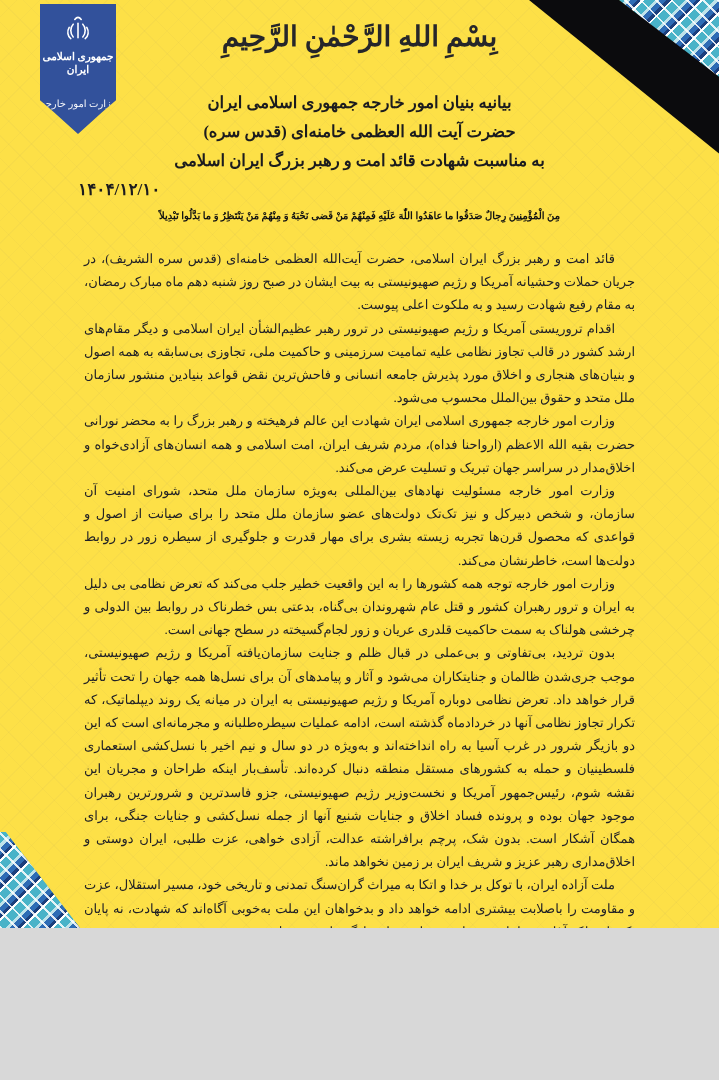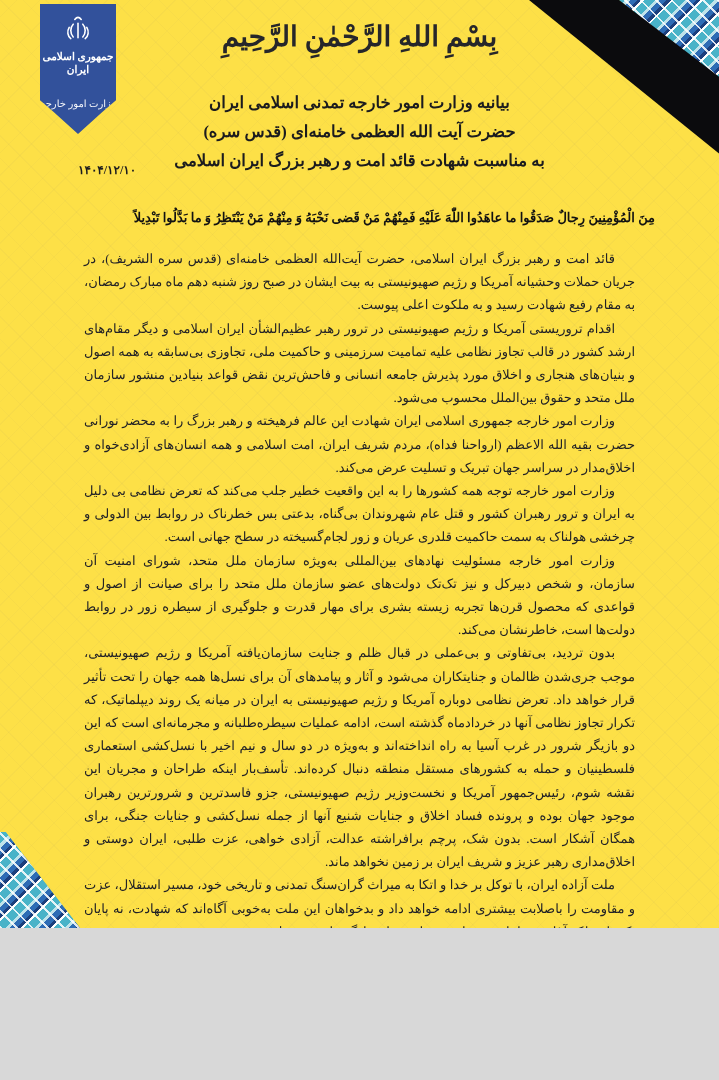--- a/index.html
+++ b/index.html
@@ -57,28 +57,28 @@
   .bismillah {
     position:absolute; top:20px; left:0; right:0;
     text-align:center; font-size:28px; font-weight:bold; color:#26262a;
     letter-spacing:-1px;
   }
   .doc-title {
     position:absolute; top:88px; left:0; right:0;
     text-align:center; font-weight:bold; font-size:16.5px; line-height:29px; color:#1b1b1e;
   }
   .doc-date {
-    position:absolute; top:163px; left:78px;
-    direction:ltr; font-size:12px; font-weight:bold; letter-spacing:2.5px; color:#1b1b1e;
+    position:absolute; top:179px; left:78px;
+    direction:ltr; font-size:17px; font-weight:bold; letter-spacing:2.5px; color:#1b1b1e;
   }
 
   
   .verse {
     position:absolute; top:210px; left:64px; right:64px;
-    text-align:right; font-size:13px; font-weight:bold; color:#121212;
+    text-align:center; font-size:10px; font-weight:bold; color:#121212;
     white-space:nowrap;
   }
   .body-text {
     position:absolute; top:247px; right:84px; left:84px;
     font-size:13px; line-height:23.2px; text-align:justify; color:#222226;
   }
   .body-text p { margin:0; text-indent:20px; }
 
   
   .footer-line {
@@ -134,35 +134,35 @@
         <path d="M31 16 c3 5 2 11 -2 14"></path>
       </g>
     </svg>
     <div class="t1">جمهوری اسلامی ایران</div>
     <div class="t2">وزارت امور خارجه</div>
   </div>
 
   <div class="bismillah">بِسْمِ اللهِ الرَّحْمٰنِ الرَّحِيمِ</div>
 
   <div class="doc-title">
-    <div>بیانیه وزارت امور خارجه تمدنی اسلامی ایران</div>
+    <div>بیانیه بنیان امور خارجه جمهوری اسلامی ایران</div>
     <div>حضرت آیت الله العظمی خامنه‌ای (قدس سره)</div>
     <div>به مناسبت شهادت قائد امت و رهبر بزرگ ایران اسلامی</div>
   </div>
 
   <div class="doc-date">۱۴۰۴/۱۲/۱۰</div>
 
   <div class="verse">مِنَ الْمُؤْمِنِينَ رِجالٌ صَدَقُوا ما عاهَدُوا اللّٰهَ عَلَيْهِ فَمِنْهُمْ مَنْ قَضى نَحْبَهُ وَ مِنْهُمْ مَنْ يَنْتَظِرُ وَ ما بَدَّلُوا تَبْدِيلاً</div>
 
   <div class="body-text">
     <p>قائد امت و رهبر بزرگ ایران اسلامی، حضرت آیت‌الله العظمی خامنه‌ای (قدس سره الشریف)، در جریان حملات وحشیانه آمریکا و رژیم صهیونیستی به بیت ایشان در صبح روز شنبه دهم ماه مبارک رمضان، به مقام رفیع شهادت رسید و به ملکوت اعلی پیوست.</p>
     <p>اقدام تروریستی آمریکا و رژیم صهیونیستی در ترور رهبر عظیم‌الشأن ایران اسلامی و دیگر مقام‌های ارشد کشور در قالب تجاوز نظامی علیه تمامیت سرزمینی و حاکمیت ملی، تجاوزی بی‌سابقه به همه اصول و بنیان‌های هنجاری و اخلاق مورد پذیرش جامعه انسانی و فاحش‌ترین نقض قواعد بنیادین منشور سازمان ملل متحد و حقوق بین‌الملل محسوب می‌شود.</p>
     <p>وزارت امور خارجه جمهوری اسلامی ایران شهادت این عالم فرهیخته و رهبر بزرگ را به محضر نورانی حضرت بقیه الله الاعظم (ارواحنا فداه)، مردم شریف ایران، امت اسلامی و همه انسان‌های آزادی‌خواه و اخلاق‌مدار در سراسر جهان تبریک و تسلیت عرض می‌کند.</p>
+    <p>وزارت امور خارجه مسئولیت نهادهای بین‌المللی به‌ویژه سازمان ملل متحد، شورای امنیت آن سازمان، و شخص دبیرکل و نیز تک‌تک دولت‌های عضو سازمان ملل متحد را برای صیانت از اصول و قواعدی که محصول قرن‌ها تجربه زیسته بشری برای مهار قدرت و جلوگیری از سیطره زور در روابط دولت‌ها است، خاطرنشان می‌کند.</p>
     <p>وزارت امور خارجه توجه همه کشورها را به این واقعیت خطیر جلب می‌کند که تعرض نظامی بی دلیل به ایران و ترور رهبران کشور و قتل عام شهروندان بی‌گناه، بدعتی بس خطرناک در روابط بین الدولی و چرخشی هولناک به سمت حاکمیت قلدری عریان و زور لجام‌گسیخته در سطح جهانی است.</p>
-    <p>وزارت امور خارجه مسئولیت نهادهای بین‌المللی به‌ویژه سازمان ملل متحد، شورای امنیت آن سازمان، و شخص دبیرکل و نیز تک‌تک دولت‌های عضو سازمان ملل متحد را برای صیانت از اصول و قواعدی که محصول قرن‌ها تجربه زیسته بشری برای مهار قدرت و جلوگیری از سیطره زور در روابط دولت‌ها است، خاطرنشان می‌کند.</p>
     <p>بدون تردید، بی‌تفاوتی و بی‌عملی در قبال ظلم و جنایت سازمان‌یافته آمریکا و رژیم صهیونیستی، موجب جری‌شدن ظالمان و جنایتکاران می‌شود و آثار و پیامدهای آن برای نسل‌ها همه جهان را تحت تأثیر قرار خواهد داد. تعرض نظامی دوباره آمریکا و رژیم صهیونیستی به ایران در میانه یک روند دیپلماتیک، که تکرار تجاوز نظامی آنها در خردادماه گذشته است، ادامه عملیات سیطره‌طلبانه و مجرمانه‌ای است که این دو بازیگر شرور در غرب آسیا به راه انداخته‌اند و به‌ویژه در دو سال و نیم اخیر با نسل‌کشی استعماری فلسطینیان و حمله به کشورهای مستقل منطقه دنبال کرده‌اند. تأسف‌بار اینکه طراحان و مجریان این نقشه شوم، رئیس‌جمهور آمریکا و نخست‌وزیر رژیم صهیونیستی، جزو فاسدترین و شرورترین رهبران موجود جهان بوده و پرونده فساد اخلاق و جنایات شنیع آنها از جمله نسل‌کشی و جنایات جنگی، برای همگان آشکار است. بدون شک، پرچم برافراشته عدالت، آزادی خواهی، عزت طلبی، ایران دوستی و اخلاق‌مداری رهبر عزیز و شریف ایران بر زمین نخواهد ماند.</p>
     <p>ملت آزاده ایران، با توکل بر خدا و اتکا به میراث گران‌سنگ تمدنی و تاریخی خود، مسیر استقلال، عزت و مقاومت را باصلابت بیشتری ادامه خواهد داد و بدخواهان این ملت به‌خوبی آگاه‌اند که شهادت، نه پایان یک راه، بلکه آغاز مرحله‌ای نوین از مسئولیت و ایستادگی تاریخی خواهد بود.</p>
   </div>
 
   <div class="footer-line"></div>
   <div class="footer-banner">
     <div class="footer-inner">
       <span class="sicon">X</span>
       <span class="sicon">f</span>
       <span class="sicon dot"></span>

